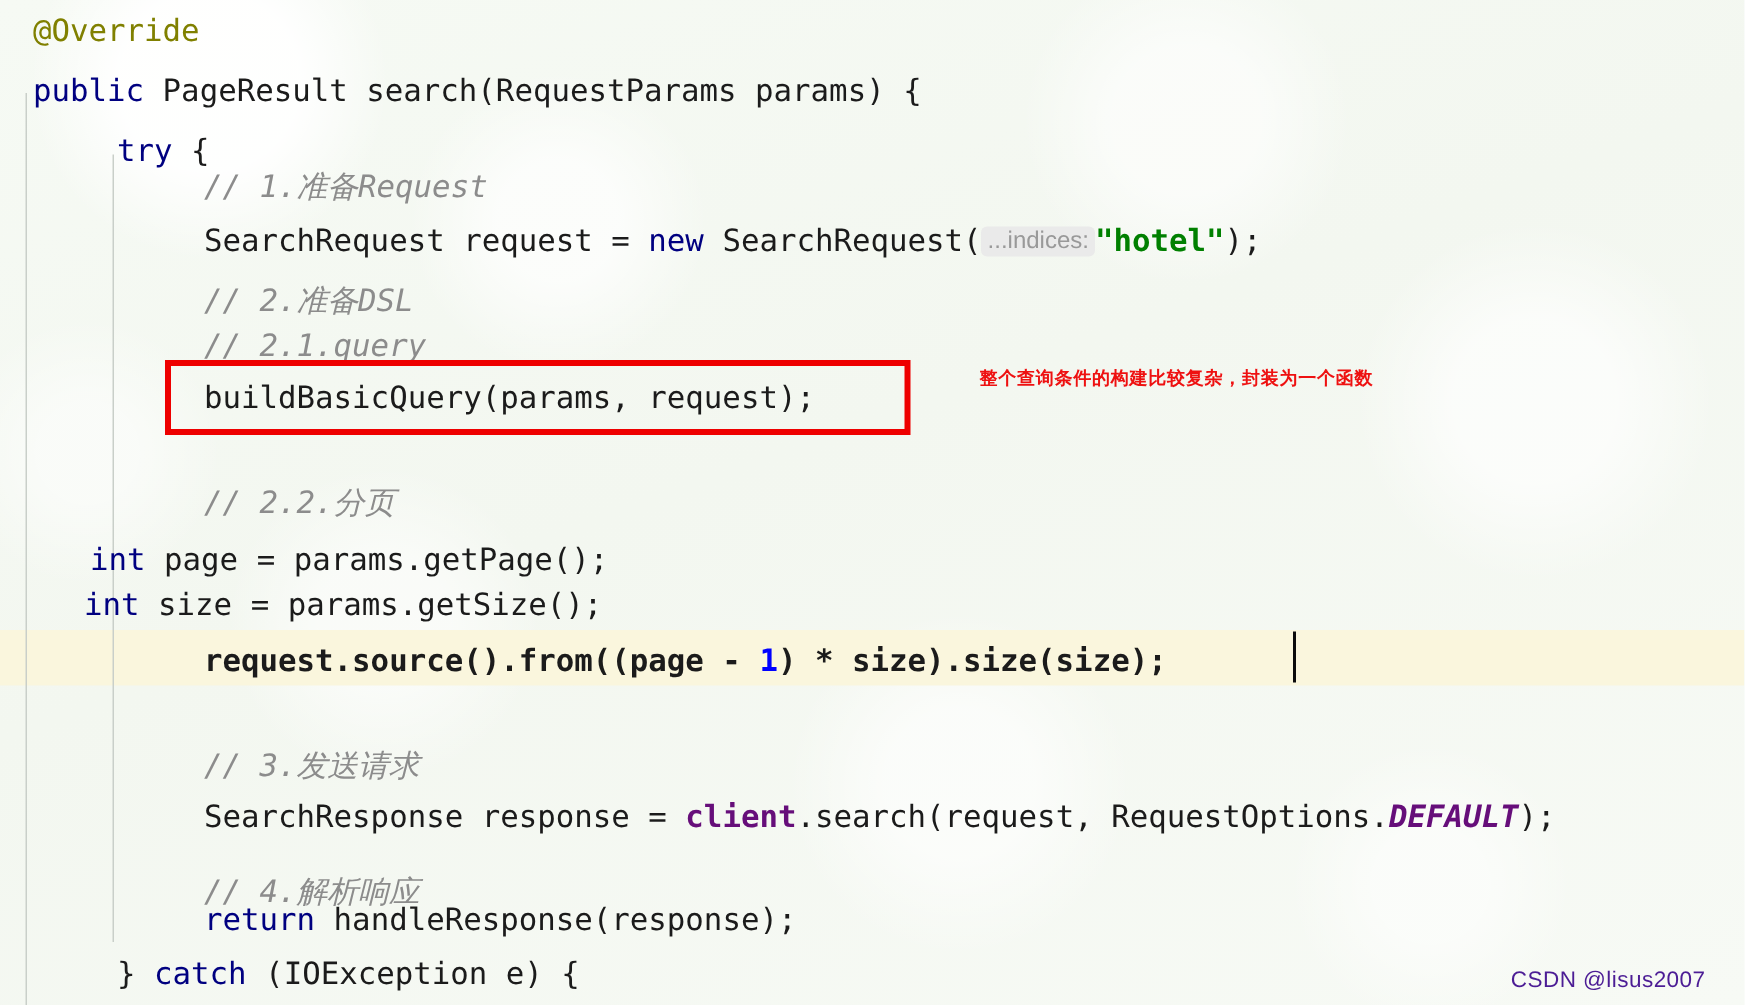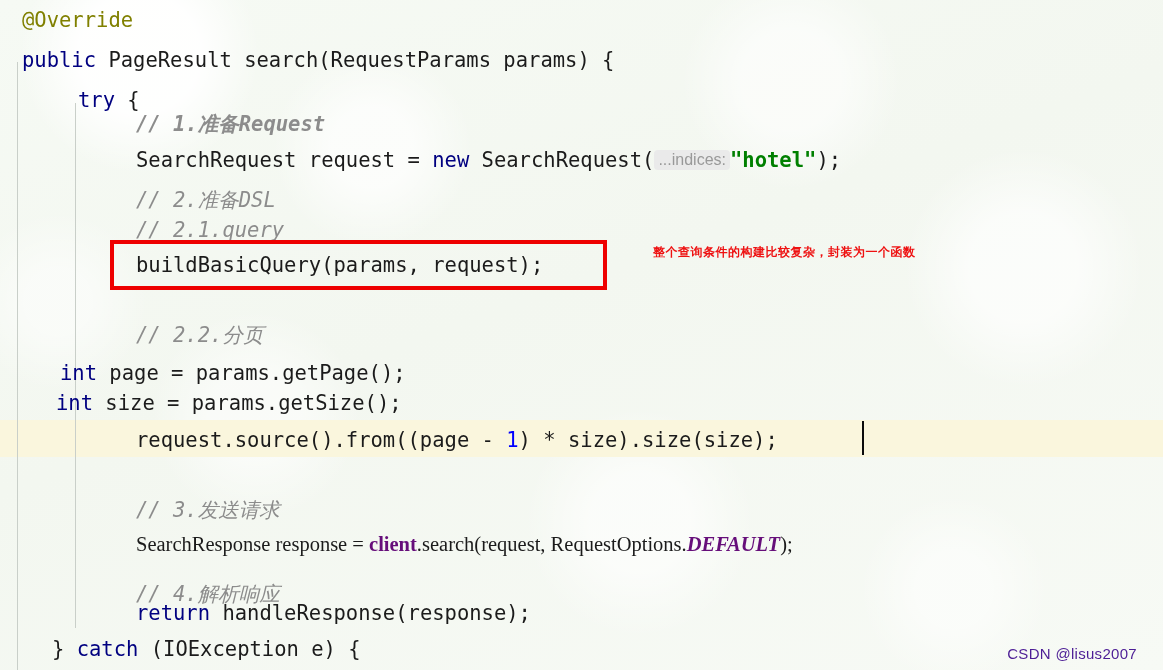--- a/index.html
+++ b/index.html
@@ -160,21 +160,21 @@
     
     <div class="code-line" style="top:0px;"><span class="ln"><span class="anno">@Override</span></span></div>
 
     
     <div class="code-line" style="top:40px;"><span class="ln"><span class="kw">public</span><span class="plain"> PageResult </span><span class="plain">search</span><span class="plain">(</span><span class="plain">RequestParams</span><span class="plain"> params</span><span class="plain">) {</span></span></div>
 
     
     <div class="code-line" style="top:80px;"><span class="ln" style="padding-left:78px;"><span class="kw">try</span><span class="plain"> {</span></span></div>
 
     
-    <div class="code-line" style="top:104px;"><span class="ln" style="padding-left:136px;font-weight:bold;"><span class="cmt">// 1.准备Request</span></span></div>
+    <div class="code-line" style="top:104px;"><span class="ln" style="padding-left:136px;"><span class="cmt">// 1.准备Request</span></span></div>
 
     
     <div class="code-line" style="top:140px;"><span class="ln" style="padding-left:136px;"><span class="plain">SearchRequest request = </span><span class="kw">new</span><span class="plain"> SearchRequest(</span><span class="param-hint">...indices:</span><span class="str">"hotel"</span><span class="plain">);</span></span></div>
 
     
     <div class="code-line" style="top:180px;"><span class="ln" style="padding-left:136px;"><span class="cmt">// 2.准备DSL</span></span></div>
 
     
     <div class="code-line" style="top:210px;"><span class="ln" style="padding-left:136px;"><span class="cmt">// 2.1.query</span></span></div>
 
@@ -184,36 +184,36 @@
     
     <div class="code-line" style="top:315px;"><span class="ln" style="padding-left:136px;"><span class="cmt">// 2.2.分页</span></span></div>
 
     
     <div class="code-line" style="top:353px;"><span class="ln" style="padding-left:60px;"><span class="kw">int</span><span class="plain"> page = params.getPage();</span></span></div>
 
     
     <div class="code-line" style="top:383px;"><span class="ln" style="padding-left:56px;"><span class="kw">int</span><span class="plain"> size = params.getSize();</span></span></div>
 
     
-    <div class="code-line" style="top:420px;"><span class="ln" style="padding-left:136px;"><span class="plain">request.source().from((page - </span><span class="num">1</span><span class="plain">) * size).size(size);</span></span></div>
+    <div class="code-line" style="top:420px;"><span class="ln" style="padding-left:136px;font-weight:bold;"><span class="plain">request.source().from((page - </span><span class="num">1</span><span class="plain">) * size).size(size);</span></span></div>
 
     
     <div class="code-line" style="top:490px;"><span class="ln" style="padding-left:136px;"><span class="cmt">// 3.发送请求</span></span></div>
 
     
-    <div class="code-line" style="top:524px;"><span class="ln" style="padding-left:136px;font-family:Liberation Serif, serif;"><span class="plain">SearchResponse response = </span><span class="field">client</span><span class="plain">.search(request, RequestOptions.</span><span class="statfin">DEFAULT</span><span class="plain">);</span></span></div>
+    <div class="code-line" style="top:524px;"><span class="ln" style="padding-left:136px;"><span class="plain">SearchResponse response = </span><span class="field">client</span><span class="plain">.search(request, RequestOptions.</span><span class="statfin">DEFAULT</span><span class="plain">);</span></span></div>
 
     
     <div class="code-line" style="top:558px;"><span class="ln" style="padding-left:136px;margin-top:16px;"><span class="cmt">// 4.解析响应</span></span></div>
 
     
     <div class="code-line" style="top:593px;"><span class="ln" style="padding-left:136px;"><span class="kw">return</span><span class="plain"> handleResponse(response);</span></span></div>
 
     
-    <div class="code-line" style="top:629px;"><span class="ln" style="padding-left:52px;"><span class="plain">} </span><span class="kw">catch</span><span class="plain"> (IOException e) {</span></span></div>
+    <div class="code-line" style="top:629px;"><span class="ln" style="padding-left:78px;"><span class="plain">} </span><span class="kw">catch</span><span class="plain"> (IOException e) {</span></span></div>
 
   </div>
 
   <div id="text-caret"></div>
 
   <div id="annotation-box"></div>
 
   <div id="annotation-note">整个查询条件的构建比较复杂，封装为一个函数</div>
 
   <div id="watermark">CSDN @lisus2007</div>

